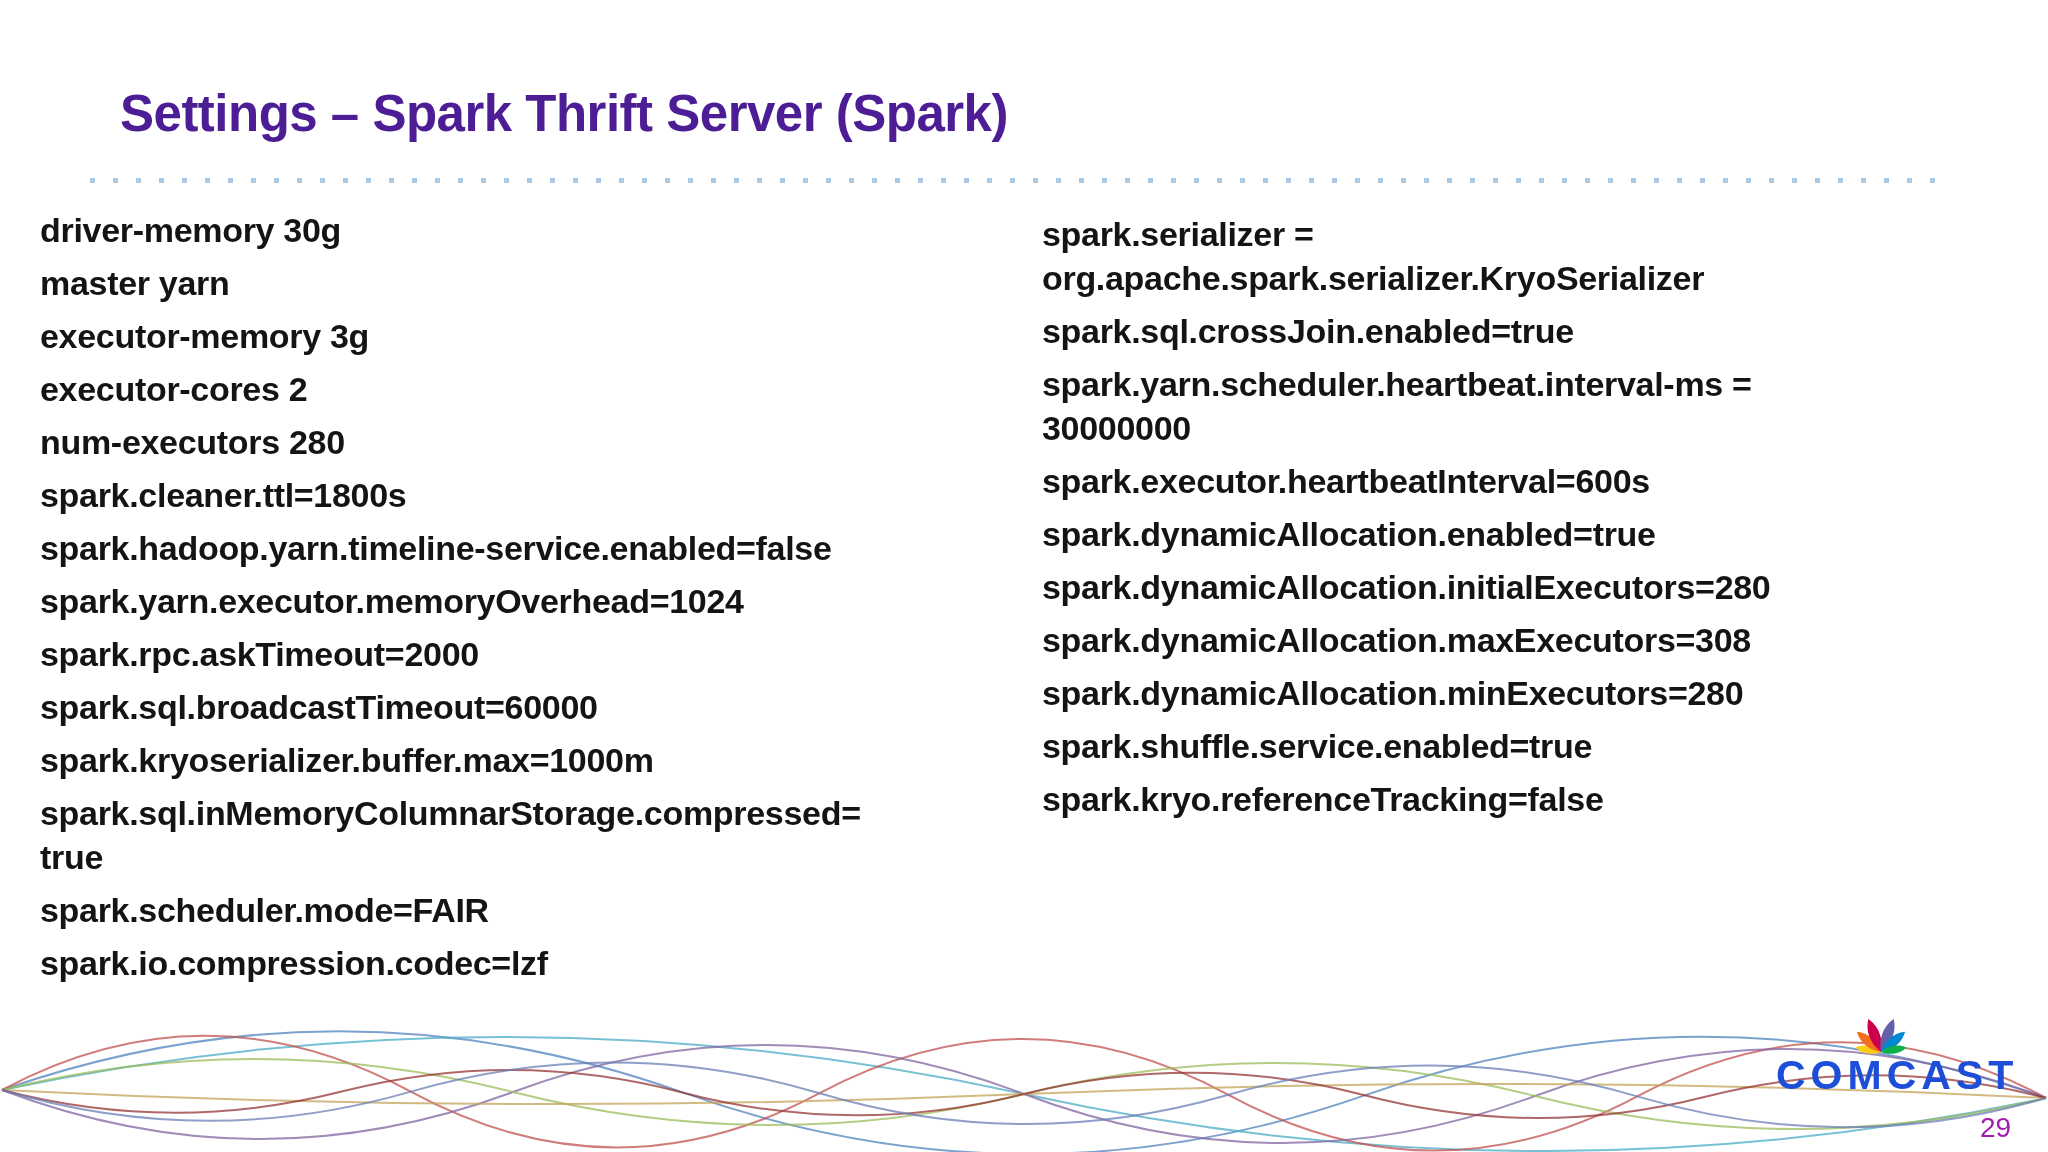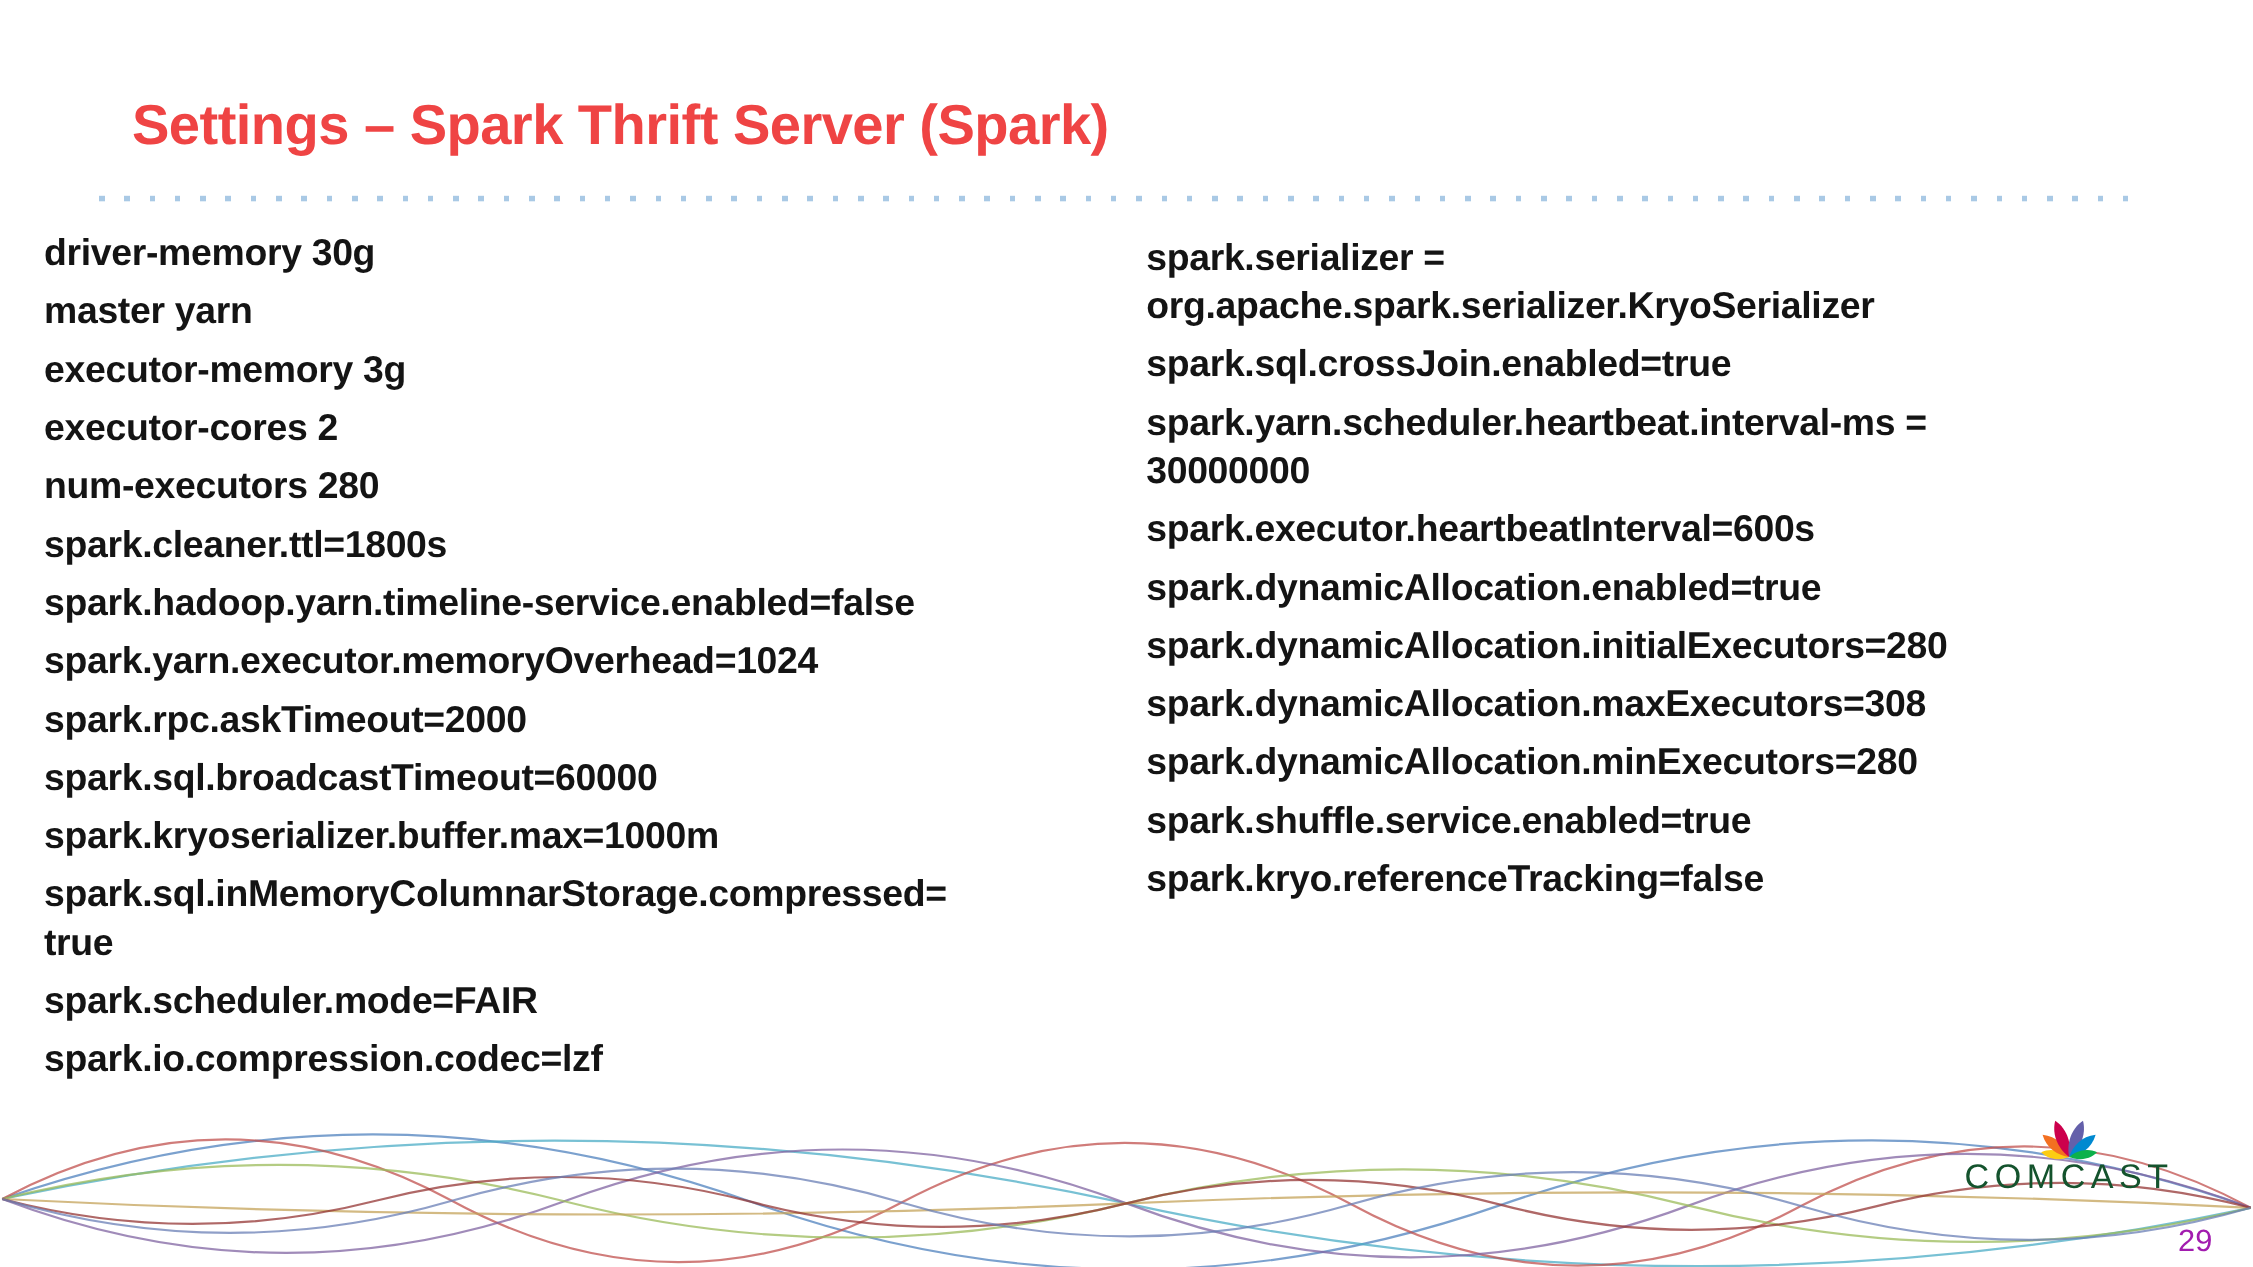--- a/index.html
+++ b/index.html
@@ -3,21 +3,21 @@
 <meta charset="utf-8">
 <style>
   html,body{margin:0;padding:0;background:#ffffff;}
   body{width:2048px;height:1152px;position:relative;overflow:hidden;
        font-family:"Liberation Sans",sans-serif;}
   .page{position:absolute;inset:0;background:#ffffff;}
 
   .slide-title{
     position:absolute;left:120px;top:84px;
     font-size:51px;font-weight:bold;letter-spacing:-0.5px;
-    color:#ef4444;white-space:nowrap;
+    color:#4c1d95;white-space:nowrap;
   }
   .dotted-divider{
     position:absolute;left:90px;top:178px;width:1856px;height:5px;
     background:repeating-linear-gradient(to right,#a9c9e5 0 5px,transparent 5px 23px);
   }
 
   .settings-col{position:absolute;white-space:nowrap;}
   .settings-col.left{left:24px;top:208px;}
   .settings-col.right{left:1026px;top:212px;}
   .setting{margin:0 0 9px 16px;}
@@ -25,21 +25,21 @@
     font-size:34px;font-weight:bold;line-height:44px;
     letter-spacing:-0.3px;color:#141414;
   }
 
   .wave-svg{position:absolute;left:0;top:995px;width:2048px;height:157px;}
 
   .logo{position:absolute;left:1776px;top:1012px;width:210px;height:72px;}
   .peacock{position:absolute;left:78px;top:0;width:54px;height:42px;}
   .wordmark{
     position:absolute;left:0;top:40px;width:210px;text-align:center;
-    font-size:31px;font-weight:normal;letter-spacing:5px;color:#14532d;
+    font-size:41px;font-weight:bold;letter-spacing:5px;color:#1d4ed8;
   }
   .page-number{
     position:absolute;left:1980px;top:1112px;
     font-size:28px;color:#a21caf;
   }
 </style>
 </head>
 <body>
 
 <div class="page">

